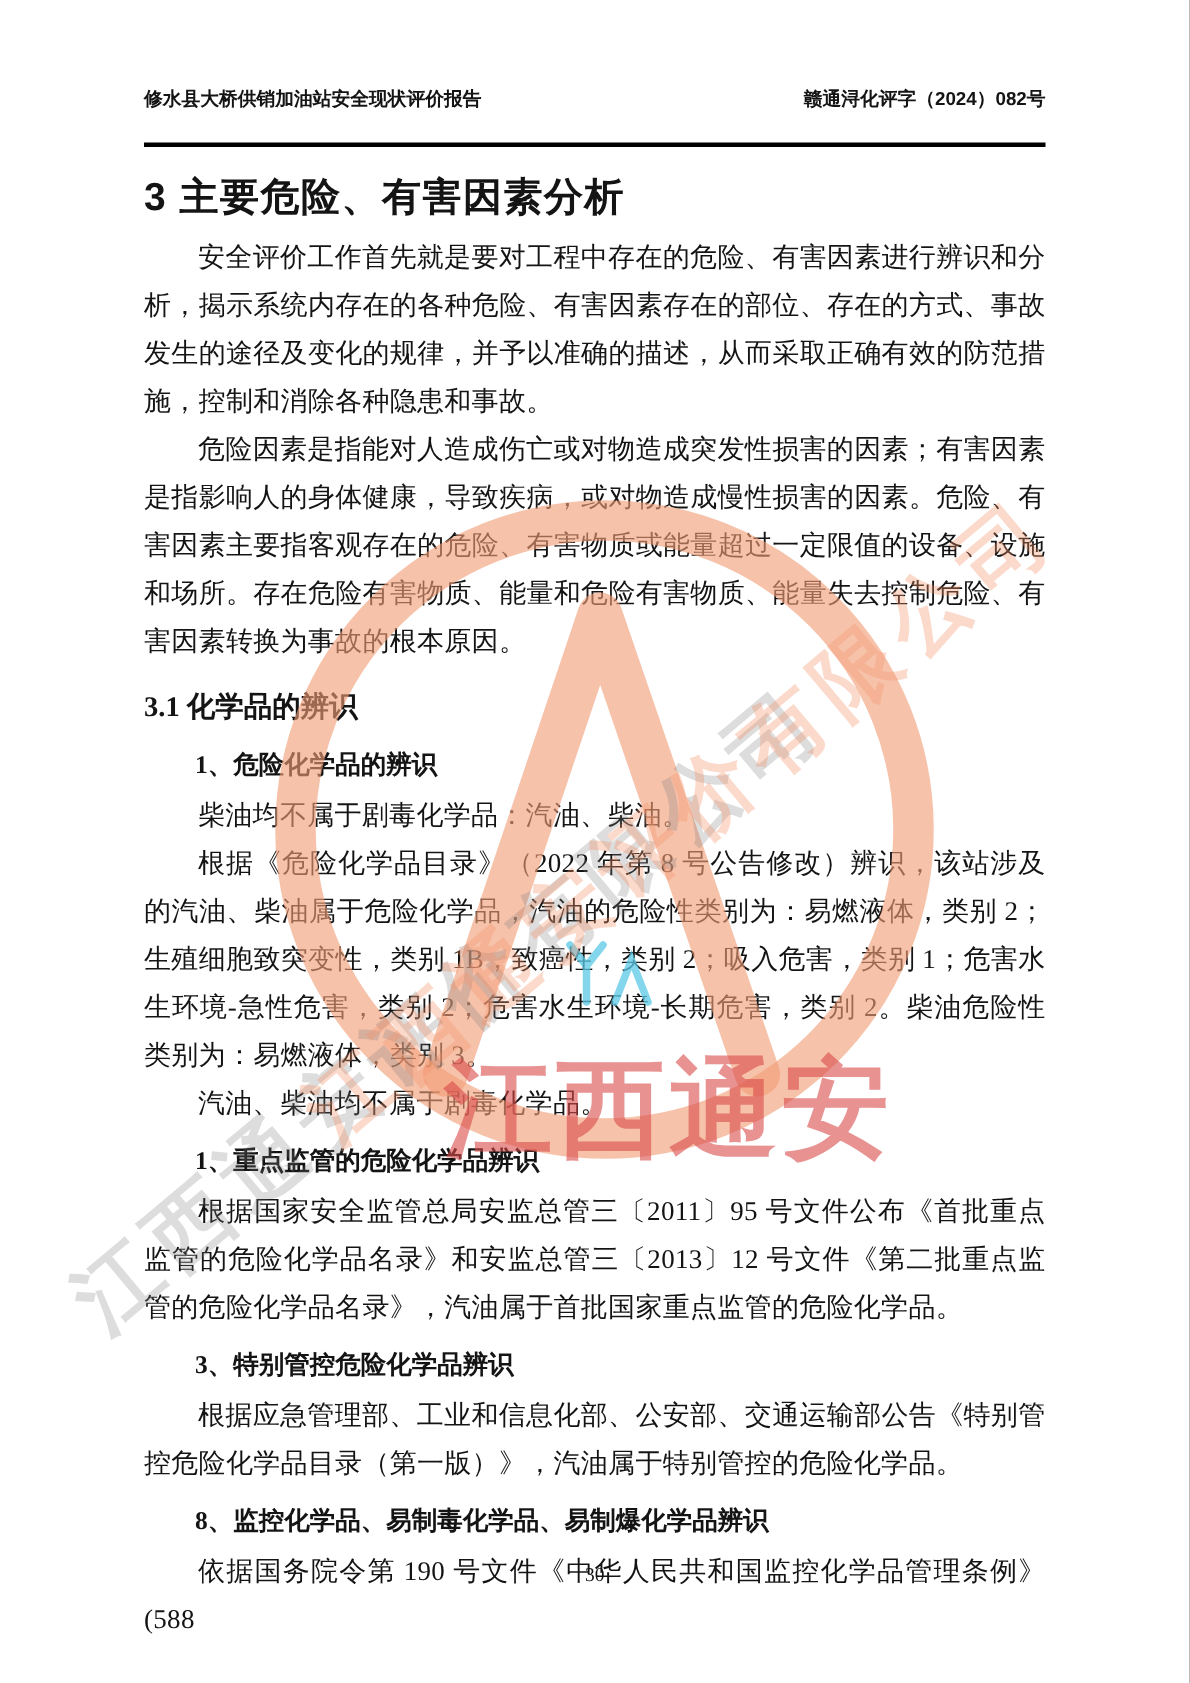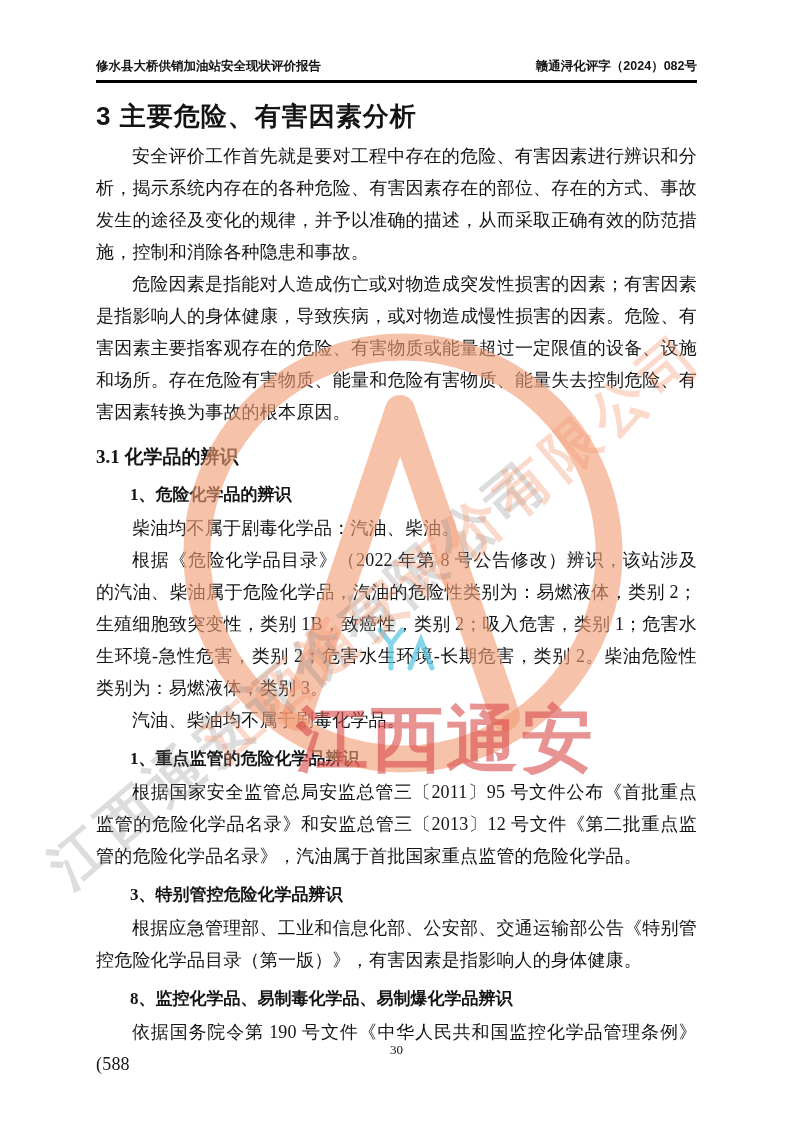--- a/index.html
+++ b/index.html
@@ -14,21 +14,21 @@
   }
   .content{
     position:absolute;
     left:96px; top:58px;
     width:601px;
   }
   .hdr{
     display:flex;justify-content:space-between;align-items:flex-end;
     font-family:"Liberation Sans","DejaVu Sans",sans-serif;
     font-weight:bold;font-size:12.5px;
-    padding-bottom:5px;
+    padding-bottom:20px;
     border-bottom:3px solid #000;
   }
   .chapter-title{
     font-family:"Liberation Sans","DejaVu Sans",sans-serif;
     font-weight:bold;font-size:26px;
     margin:16px 0 6px 0;
     letter-spacing:1px;
   }
   p.body{
     font-size:18px;line-height:32px;
@@ -93,21 +93,21 @@
 
     <div class="h3">1、危险化学品的辨识</div>
     <p class="body">柴油均不属于剧毒化学品：汽油、柴油。</p>
     <p class="body">根据《危险化学品目录》（2022 年第 8 号公告修改）辨识，该站涉及的汽油、柴油属于危险化学品，汽油的危险性类别为：易燃液体，类别 2；生殖细胞致突变性，类别 1B，致癌性，类别 2；吸入危害，类别 1；危害水生环境-急性危害，类别 2；危害水生环境-长期危害，类别 2。柴油危险性类别为：易燃液体，类别 3。</p>
     <p class="body">汽油、柴油均不属于剧毒化学品。</p>
 
     <div class="h3">1、重点监管的危险化学品辨识</div>
     <p class="body">根据国家安全监管总局安监总管三〔2011〕95 号文件公布《首批重点监管的危险化学品名录》和安监总管三〔2013〕12 号文件《第二批重点监管的危险化学品名录》，汽油属于首批国家重点监管的危险化学品。</p>
 
     <div class="h3">3、特别管控危险化学品辨识</div>
-    <p class="body">根据应急管理部、工业和信息化部、公安部、交通运输部公告《特别管控危险化学品目录（第一版）》，有害因素是指影响人的身体健康。</p>
+    <p class="body">根据应急管理部、工业和信息化部、公安部、交通运输部公告《特别管控危险化学品目录（第一版）》，汽油属于特别管控的危险化学品。</p>
 
     <div class="h3">8、监控化学品、易制毒化学品、易制爆化学品辨识</div>
     <p class="body">依据国务院令第 190 号文件《中华人民共和国监控化学品管理条例》(588</p>
 
   </div>
 
   <div class="wm">
 
     <svg class="wm-svg" width="793" height="1122" viewBox="0 0 793 1122">
 

